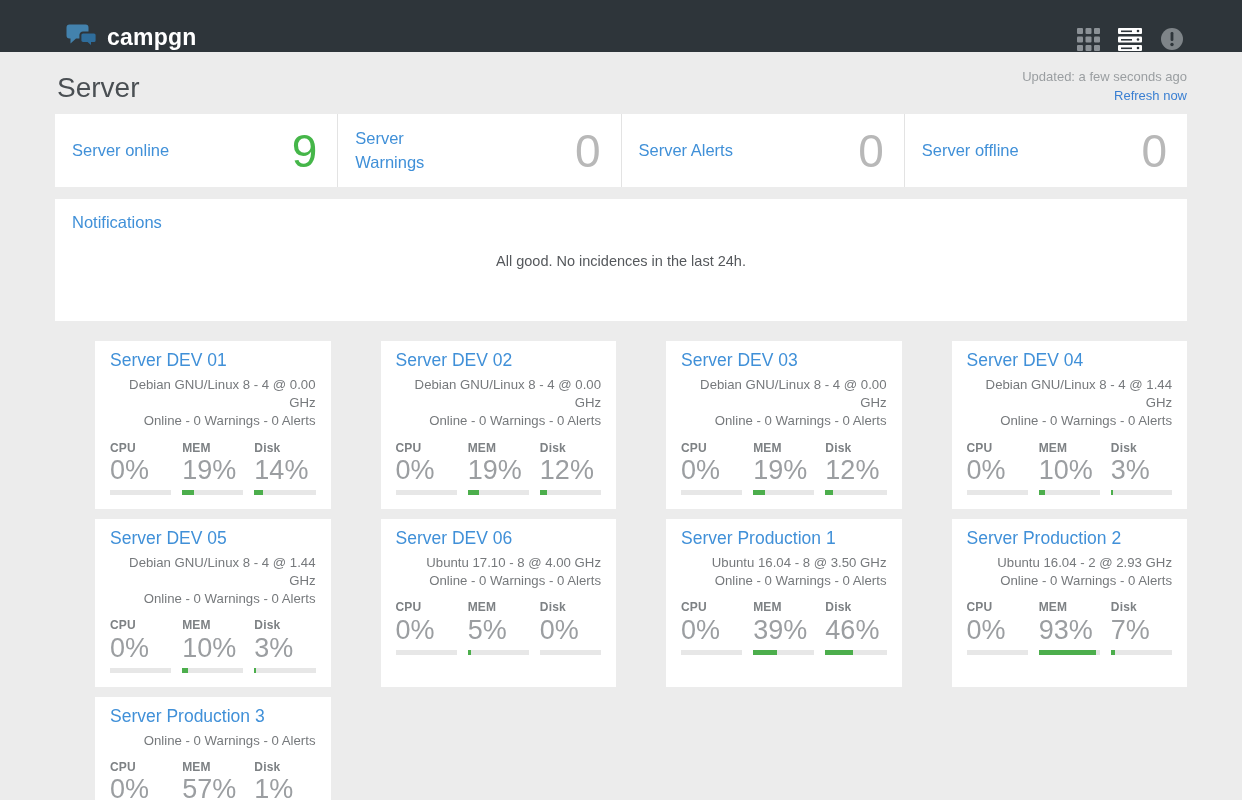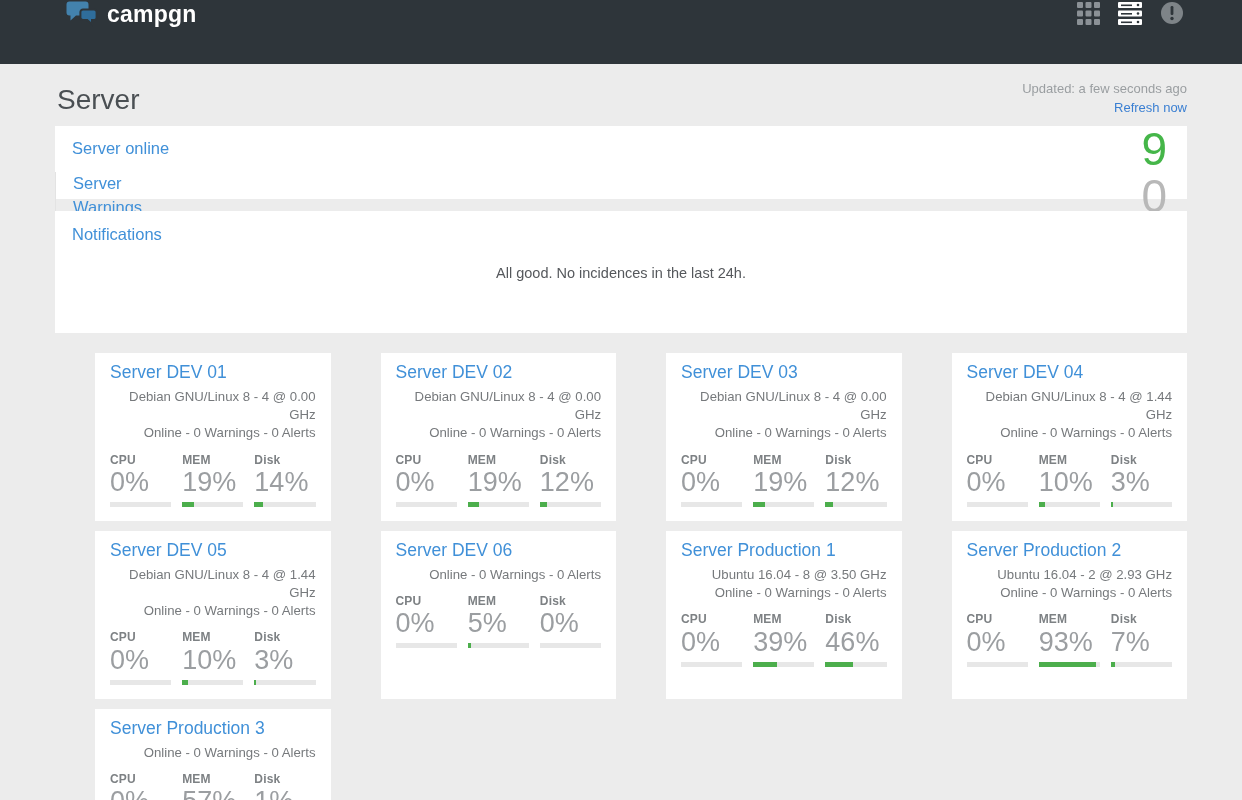--- a/index.html
+++ b/index.html
@@ -14,39 +14,39 @@
   }
   *{box-sizing:border-box;margin:0;padding:0;}
   html,body{width:1242px;height:800px;overflow:hidden;}
   body{
     font-family:"Liberation Sans","DejaVu Sans",sans-serif;
     background:var(--page-bg);
     -webkit-font-smoothing:antialiased;
   }
   
   .topbar{
-    height:64px;background:var(--header-bg);
-    display:flex;align-items:flex-start;padding:0 57px 0 66px;
+    height:52px;background:var(--header-bg);
+    display:flex;align-items:flex-end;padding:0 57px 0 66px;
   }
   .brand{display:flex;align-items:center;gap:8px;cursor:pointer;}
   .brand-text{color:#fff;font-size:23px;font-weight:700;letter-spacing:.2px;}
   .topbar-icons{margin-left:auto;display:flex;align-items:center;gap:16px;}
   .topbar-icons .icon{display:flex;align-items:center;justify-content:center;width:26px;height:26px;cursor:pointer;}
   
   .page-head{
     padding:14px 55px 6px 57px;display:flex;align-items:flex-end;
   }
   .page-title{font-size:28px;font-weight:400;color:#4a4f53;line-height:1.1;}
   .head-right{margin-left:auto;text-align:right;padding-top:2px;}
   .updated{font-size:13px;color:#9a9ea1;line-height:1.35;}
   .refresh{font-size:13px;color:#3a7fd2;text-decoration:none;cursor:pointer;display:inline-block;line-height:1.35;}
   
   .stats-bar{
     margin:4px 55px 0 55px;background:var(--panel-bg);
-    display:flex;height:73px;flex-direction:column;
+    display:flex;height:73px;
   }
   .stat{
     flex:1;display:flex;align-items:center;padding:0 20px 0 17px;cursor:pointer;
   }
   .stat + .stat{border-left:1px solid #e3e3e3;}
   .stat-label{
     color:var(--accent-blue);font-size:16.5px;line-height:1.45;width:112px;
   }
   .stat-value{
     margin-left:auto;font-size:46px;font-weight:300;line-height:1;
@@ -317,20 +317,21 @@
     <div class="metric-label">Disk</div>
     <div class="metric-value">3%</div>
     <div class="metric-bar">
       <div class="metric-bar-fill" style="width: 3%;"></div>
     </div>
   </div>
       </div>
   </div>
     <div class="server-card">
     <a class="server-name">Server DEV 06</a>
+    <div class="server-os">Ubuntu 17.10 - 8 @ 4.00 GHz</div>
     <div class="server-status">Online - 0 Warnings - 0 Alerts</div>
     <div class="server-metrics">
         <div class="metric">
     <div class="metric-label">CPU</div>
     <div class="metric-value">0%</div>
     <div class="metric-bar">
       <div class="metric-bar-fill" style="width: 0%;"></div>
     </div>
   </div>
         <div class="metric">

